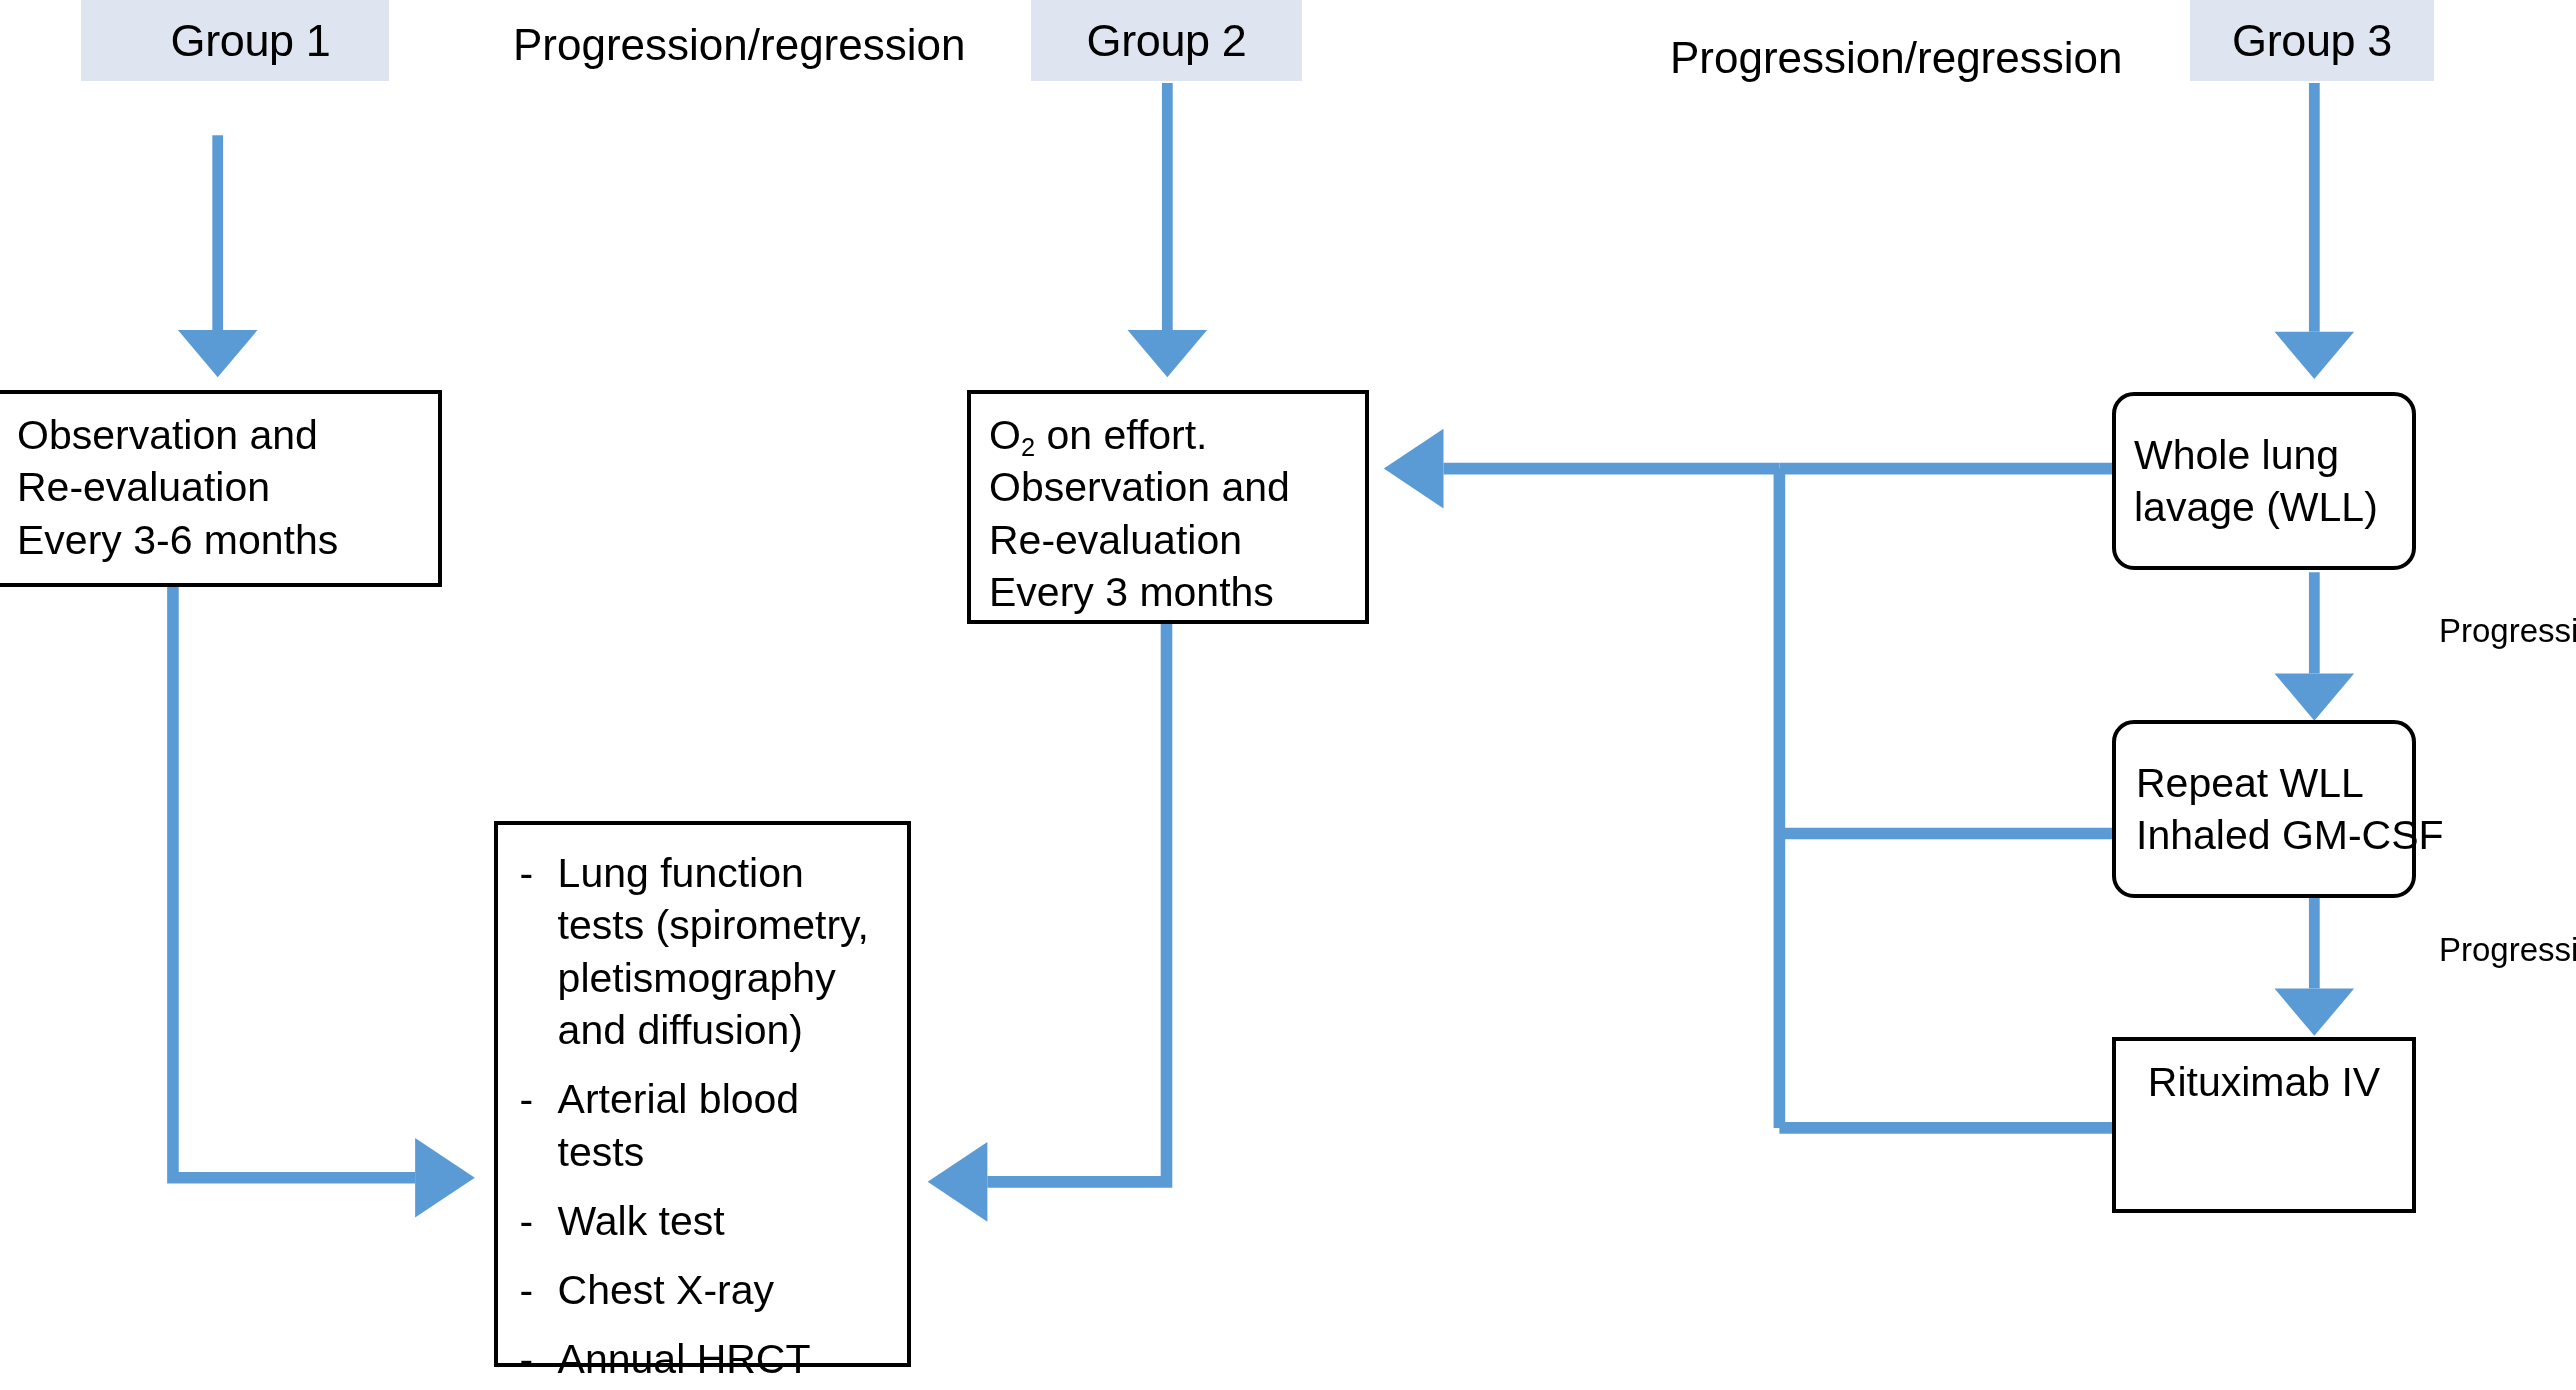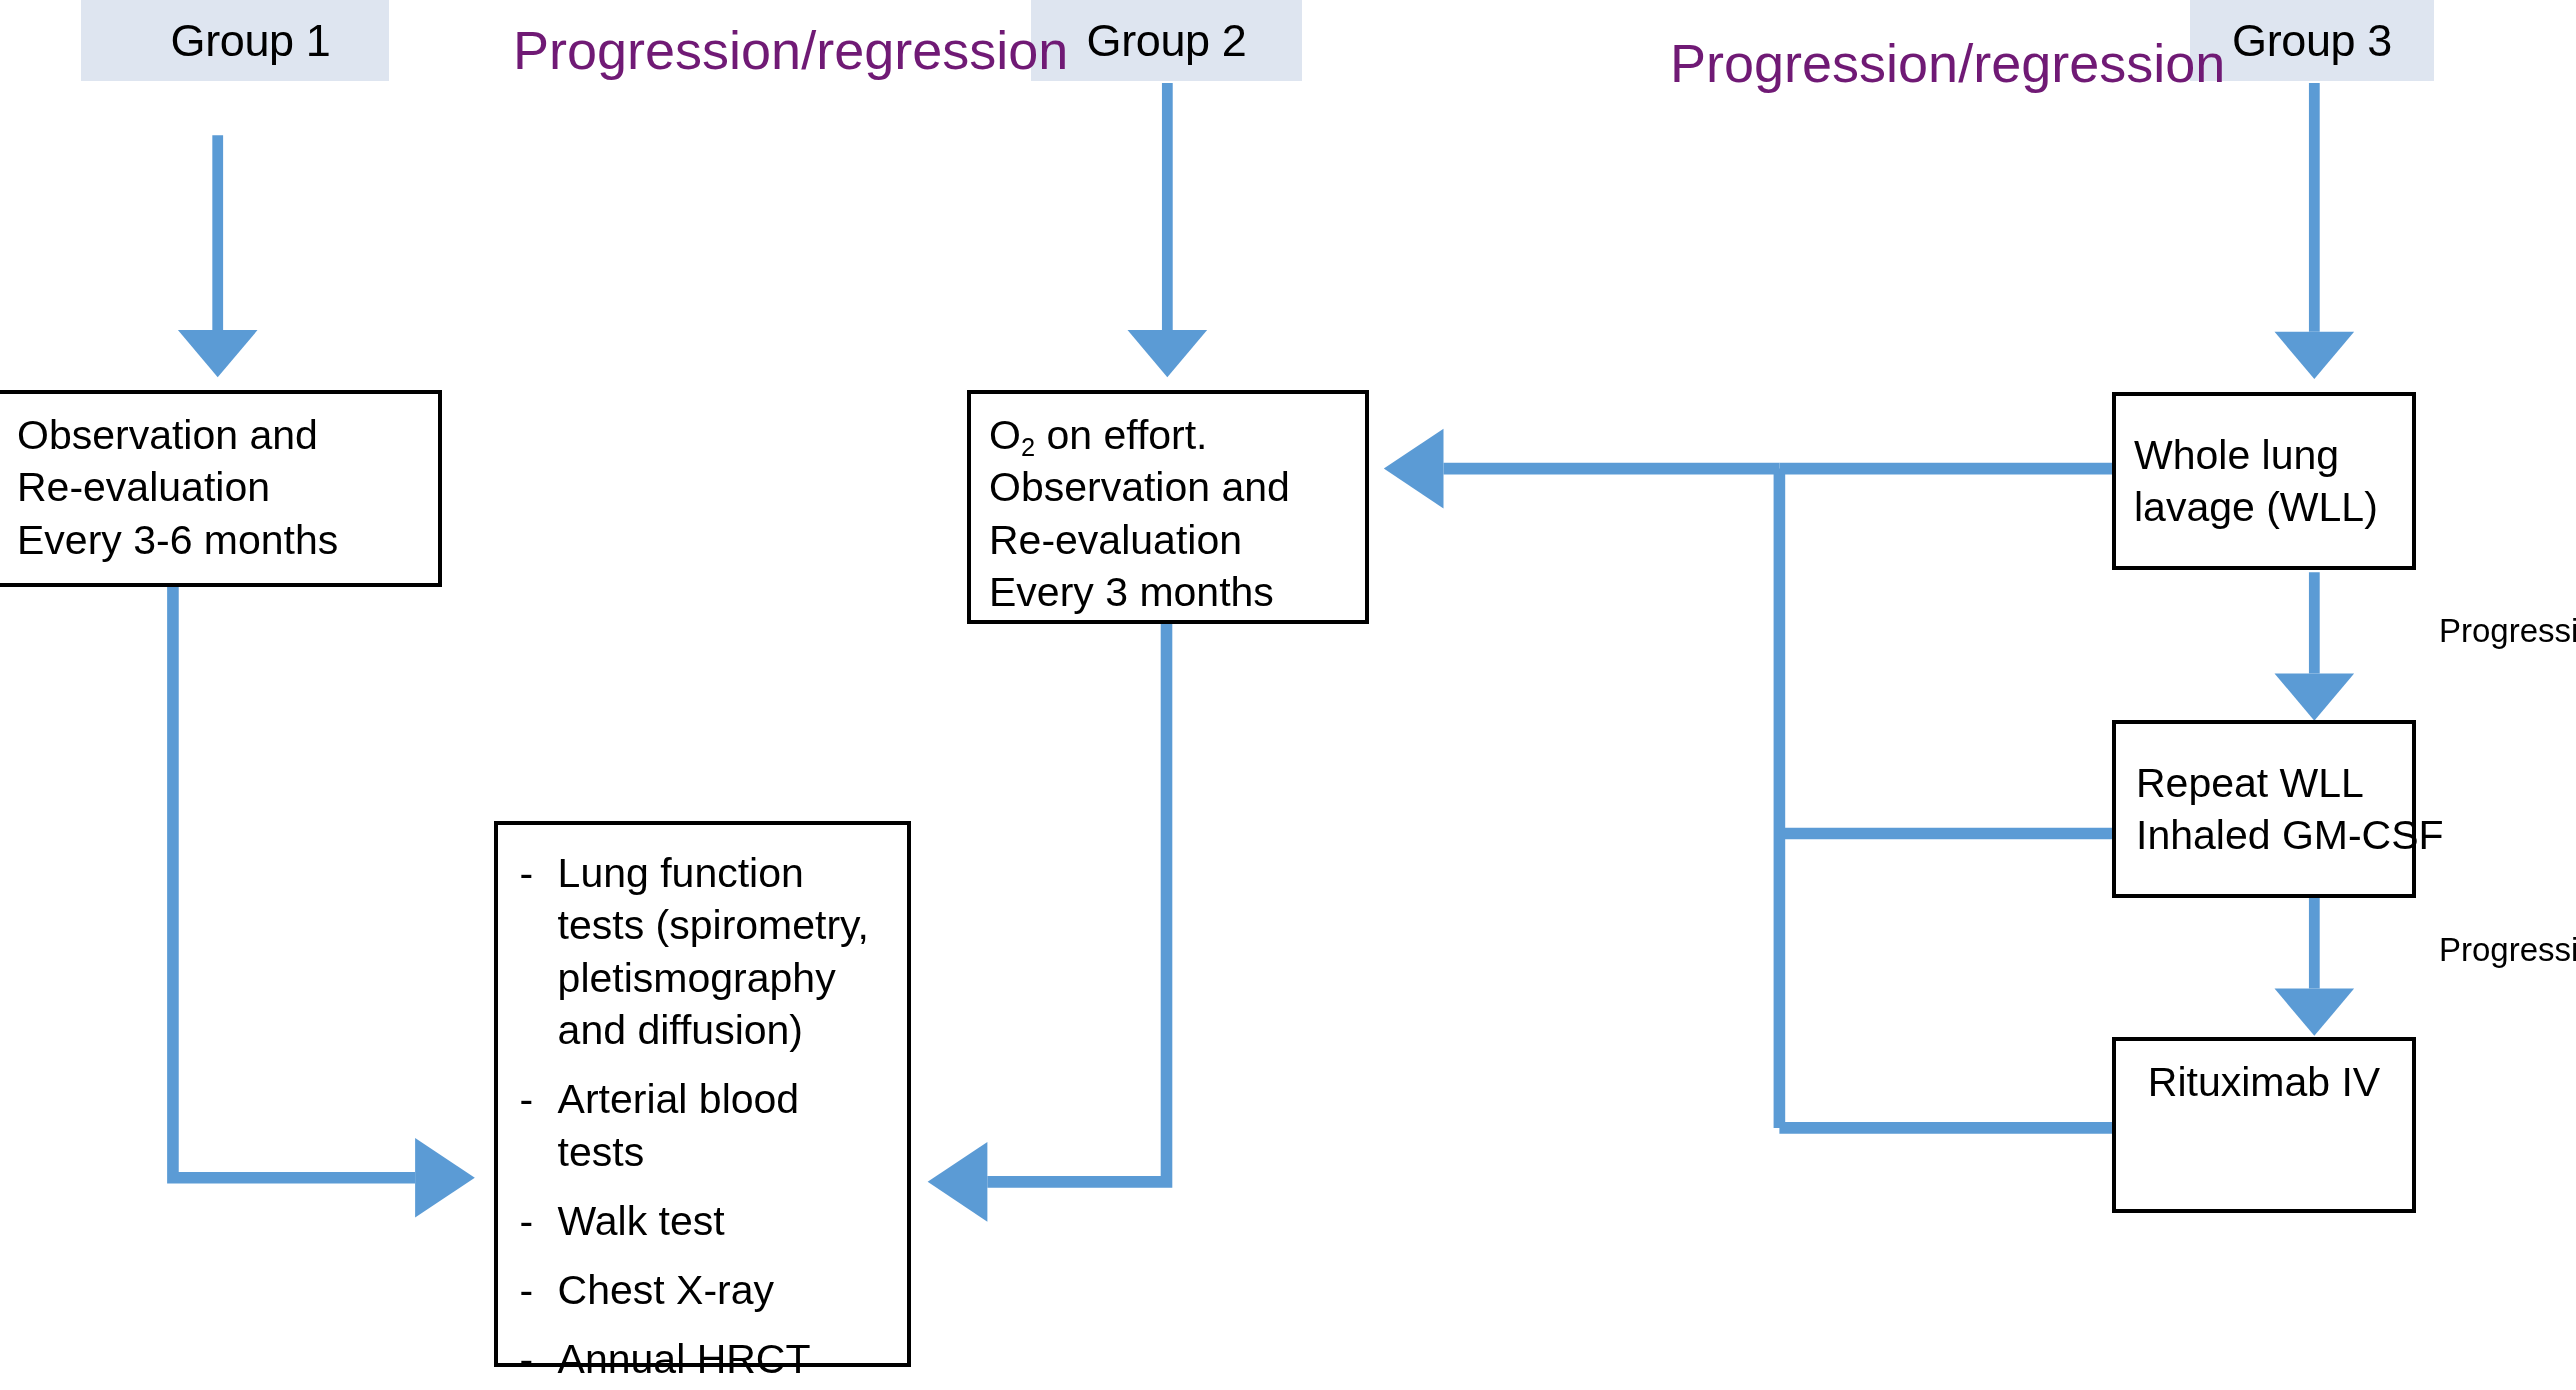--- a/index.html
+++ b/index.html
@@ -24,22 +24,22 @@
     font-size: 45px;
     line-height: 1;
     display: flex;
     align-items: center;
     justify-content: center;
     letter-spacing: -0.4px;
   }
   
   .free-label {
     position: absolute;
-    color: #701a75;
-    font-size: 54px;
+    color: #000000;
+    font-size: 44px;
     line-height: 1;
     white-space: nowrap;
   }
   .small-label {
     position: absolute;
     color: #000000;
     font-size: 33px;
     line-height: 1;
     white-space: nowrap;
   }
@@ -57,20 +57,21 @@
   .proc-box.centered {
     display: flex;
     align-items: flex-start;
     justify-content: center;
     text-align: center;
   }
   .proc-box.vcenter {
     display: flex;
     align-items: center;
     justify-content: flex-start;
+    border-radius: 22px;
   }
   .proc-box .line {
     display: block;
     white-space: nowrap;
   }
   sub {
     font-size: 0.62em;
     vertical-align: baseline;
     position: relative;
     top: 0.28em;

